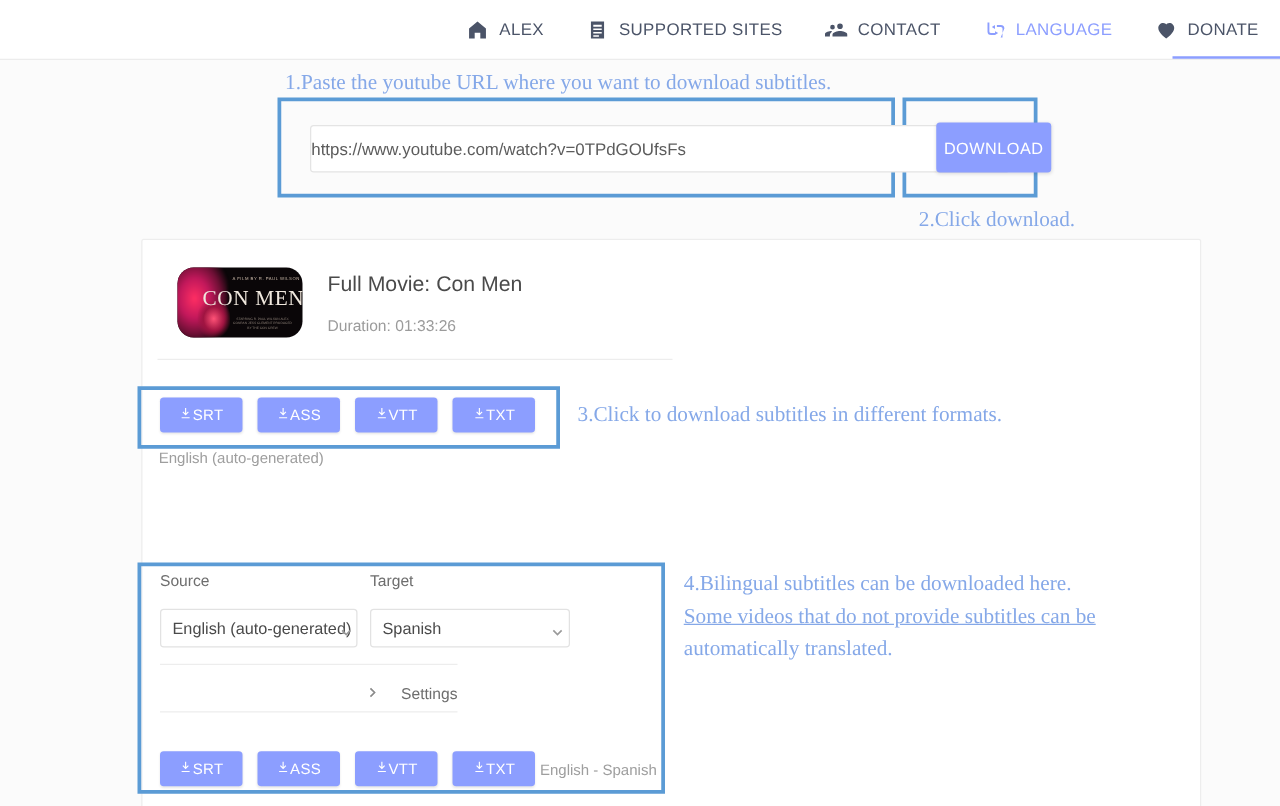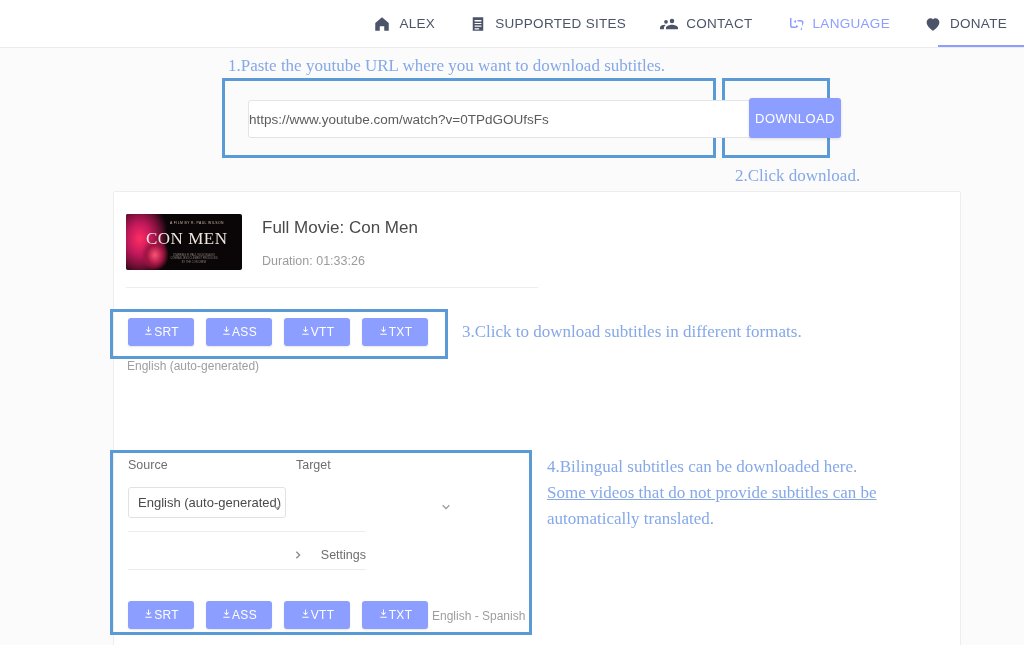--- a/index.html
+++ b/index.html
@@ -109,25 +109,26 @@
 
   #video-row {
     position: absolute;
     left: 12px; top: 22px;
     display: flex;
     align-items: flex-start;
     gap: 20px;
   }
   #thumb {
     position: relative;
-    width: 116px; height: 56px;
+    width: 100px; height: 56px;
     background: #0a0608;
     overflow: hidden;
     flex: none;
-    border-radius: 2px;
+    border-radius: 13px;
+    margin-left: 16px;
   }
   #thumb .blob {
     position: absolute;
     left: -8px; top: -4px;
     width: 48px; height: 64px;
     background: radial-gradient(ellipse at 45% 45%, #ff2e63 0%, #c2185b 32%, #6a0f33 58%, rgba(20,4,10,0) 78%);
     filter: blur(1px);
   }
   #thumb .blob2 {
     position: absolute;
@@ -416,20 +417,21 @@
     <div id="sel-source-label">Source</div>
     <div id="sel-target-label">Target</div>
 
     <div class="sel" id="sel-source">English (auto-generated)</div>
     <span class="sel-caret" id="caret-source">
       <svg viewBox="0 0 12 12">
           <polyline points="2,4 6,8 10,4"></polyline>
         </svg>
     </span>
 
+    <div class="sel" id="sel-target">Spanish</div>
     <span class="sel-caret" id="caret-target">
       <svg viewBox="0 0 12 12">
           <polyline points="2,4 6,8 10,4"></polyline>
         </svg>
     </span>
 
     <div id="divider-2"></div>
     <div id="settings-row">
       <span class="chev">
         <svg viewBox="0 0 12 12">

